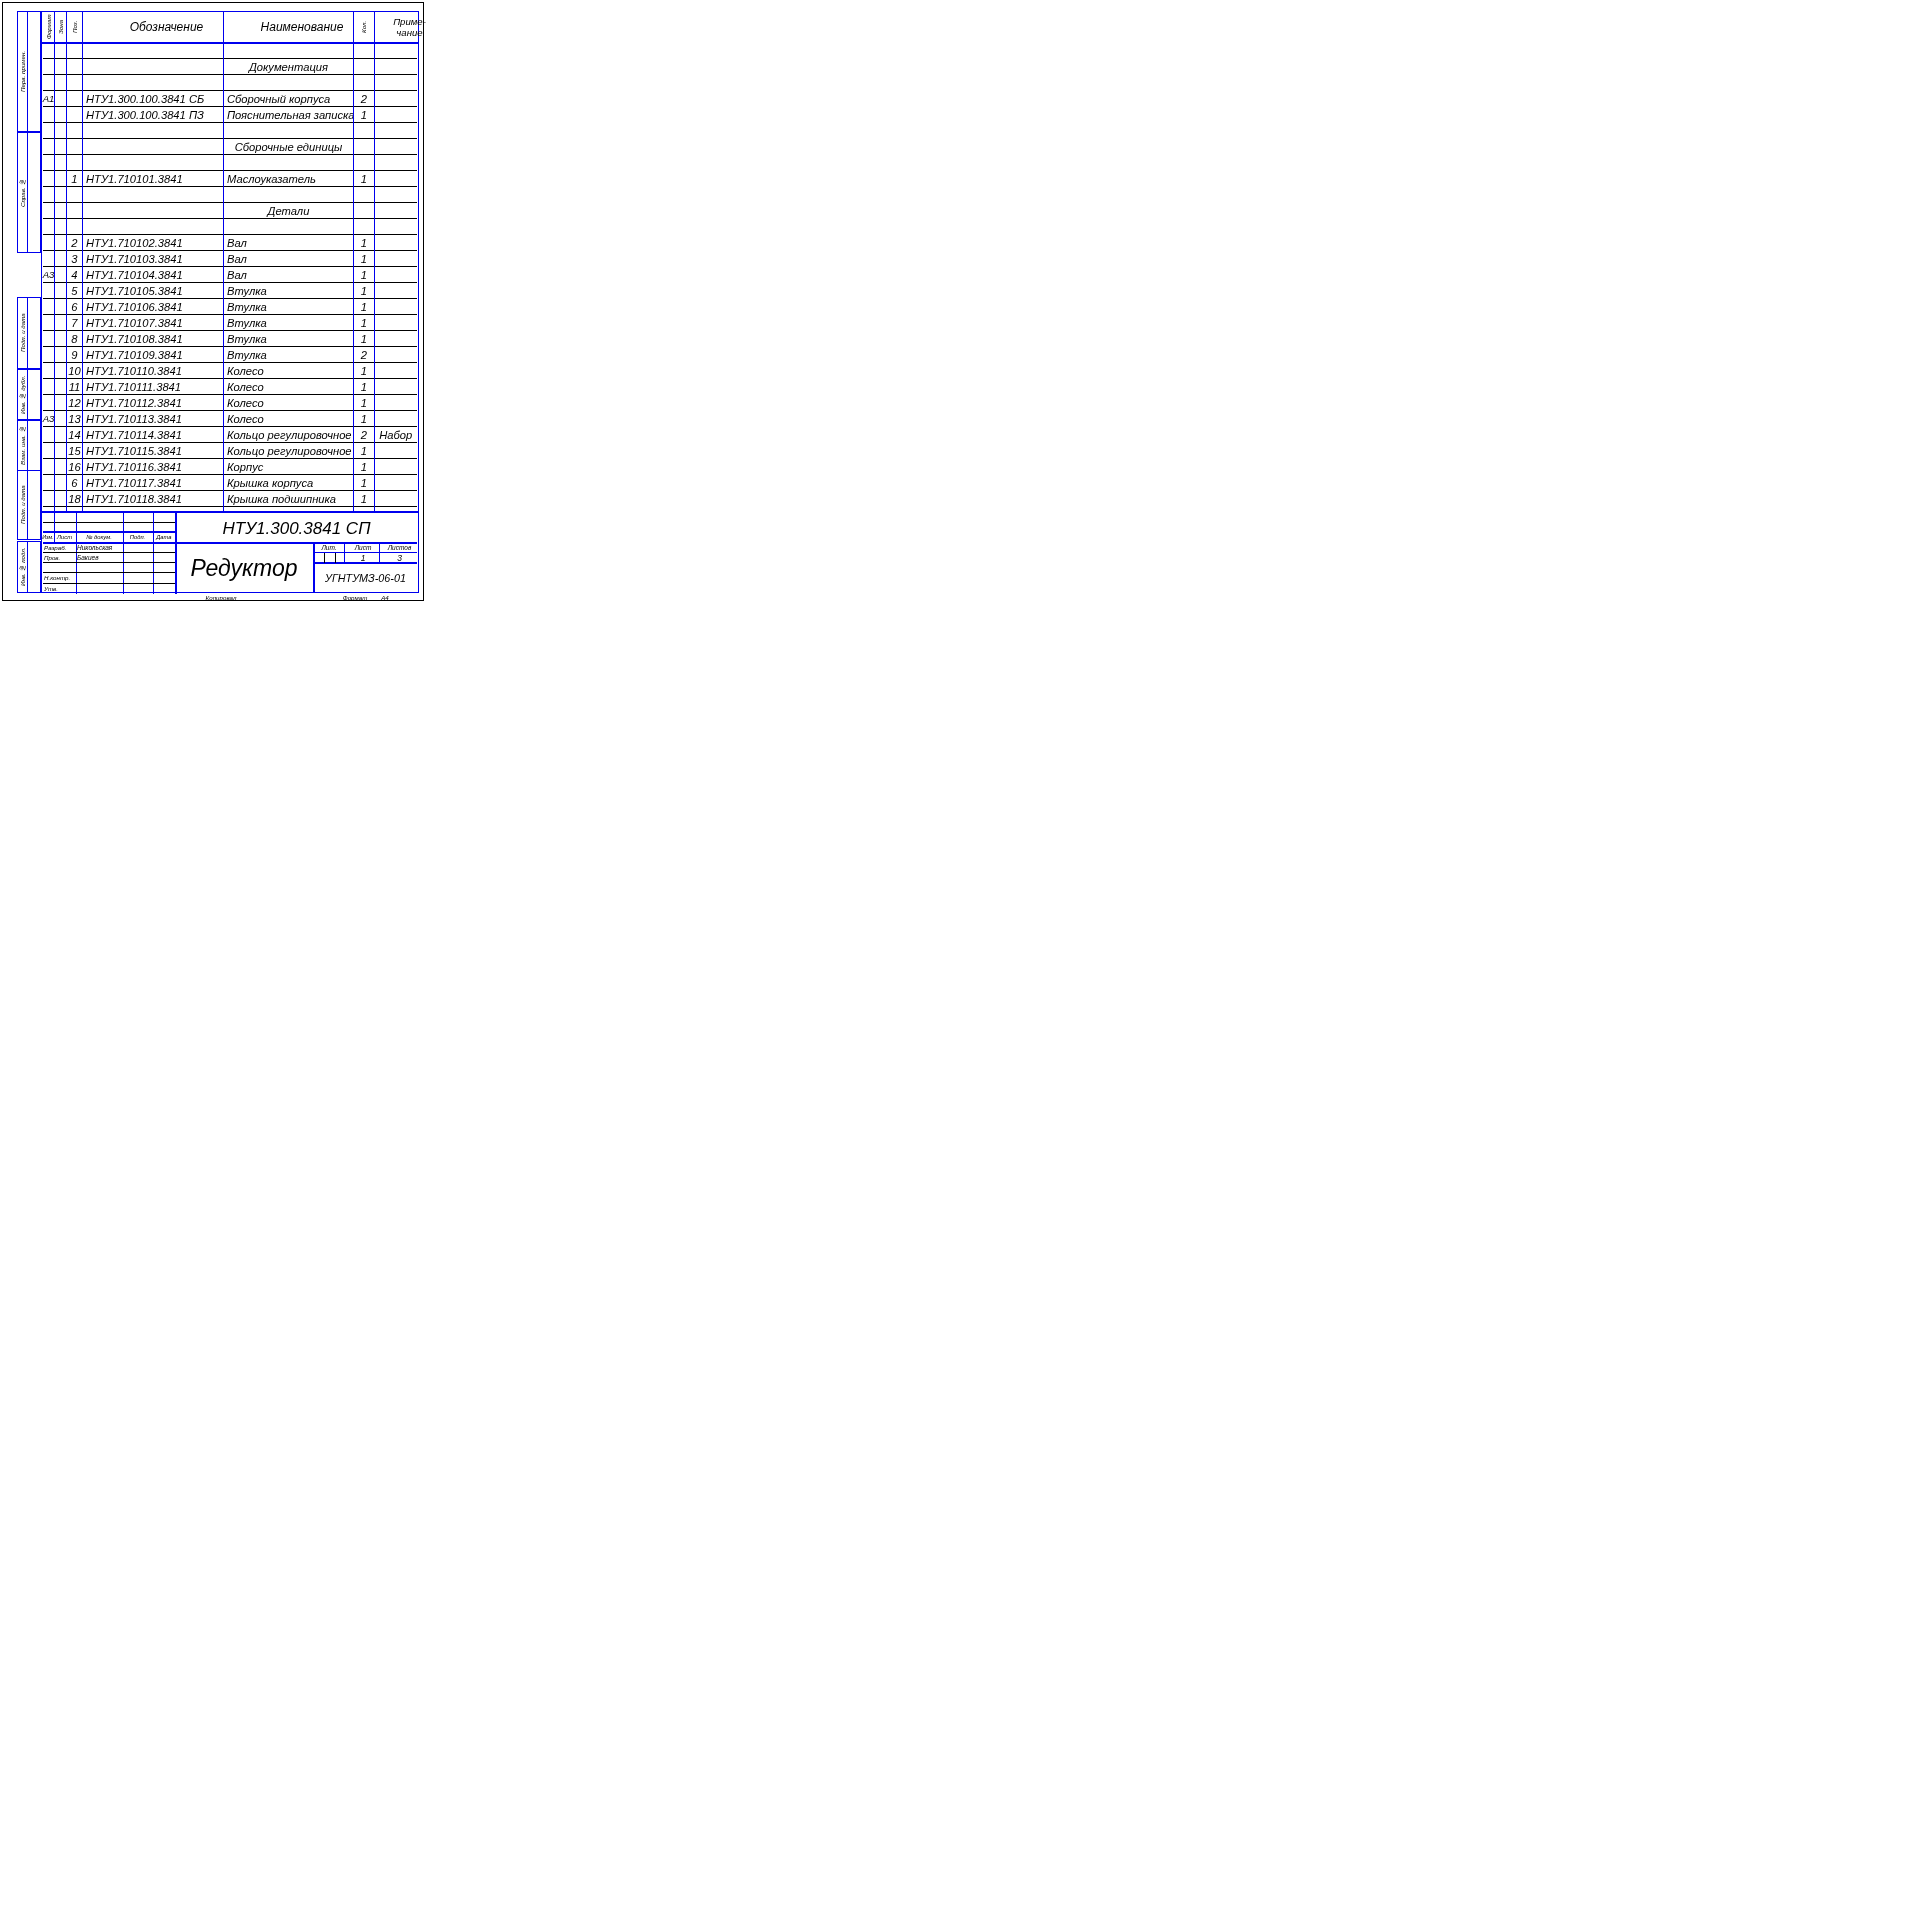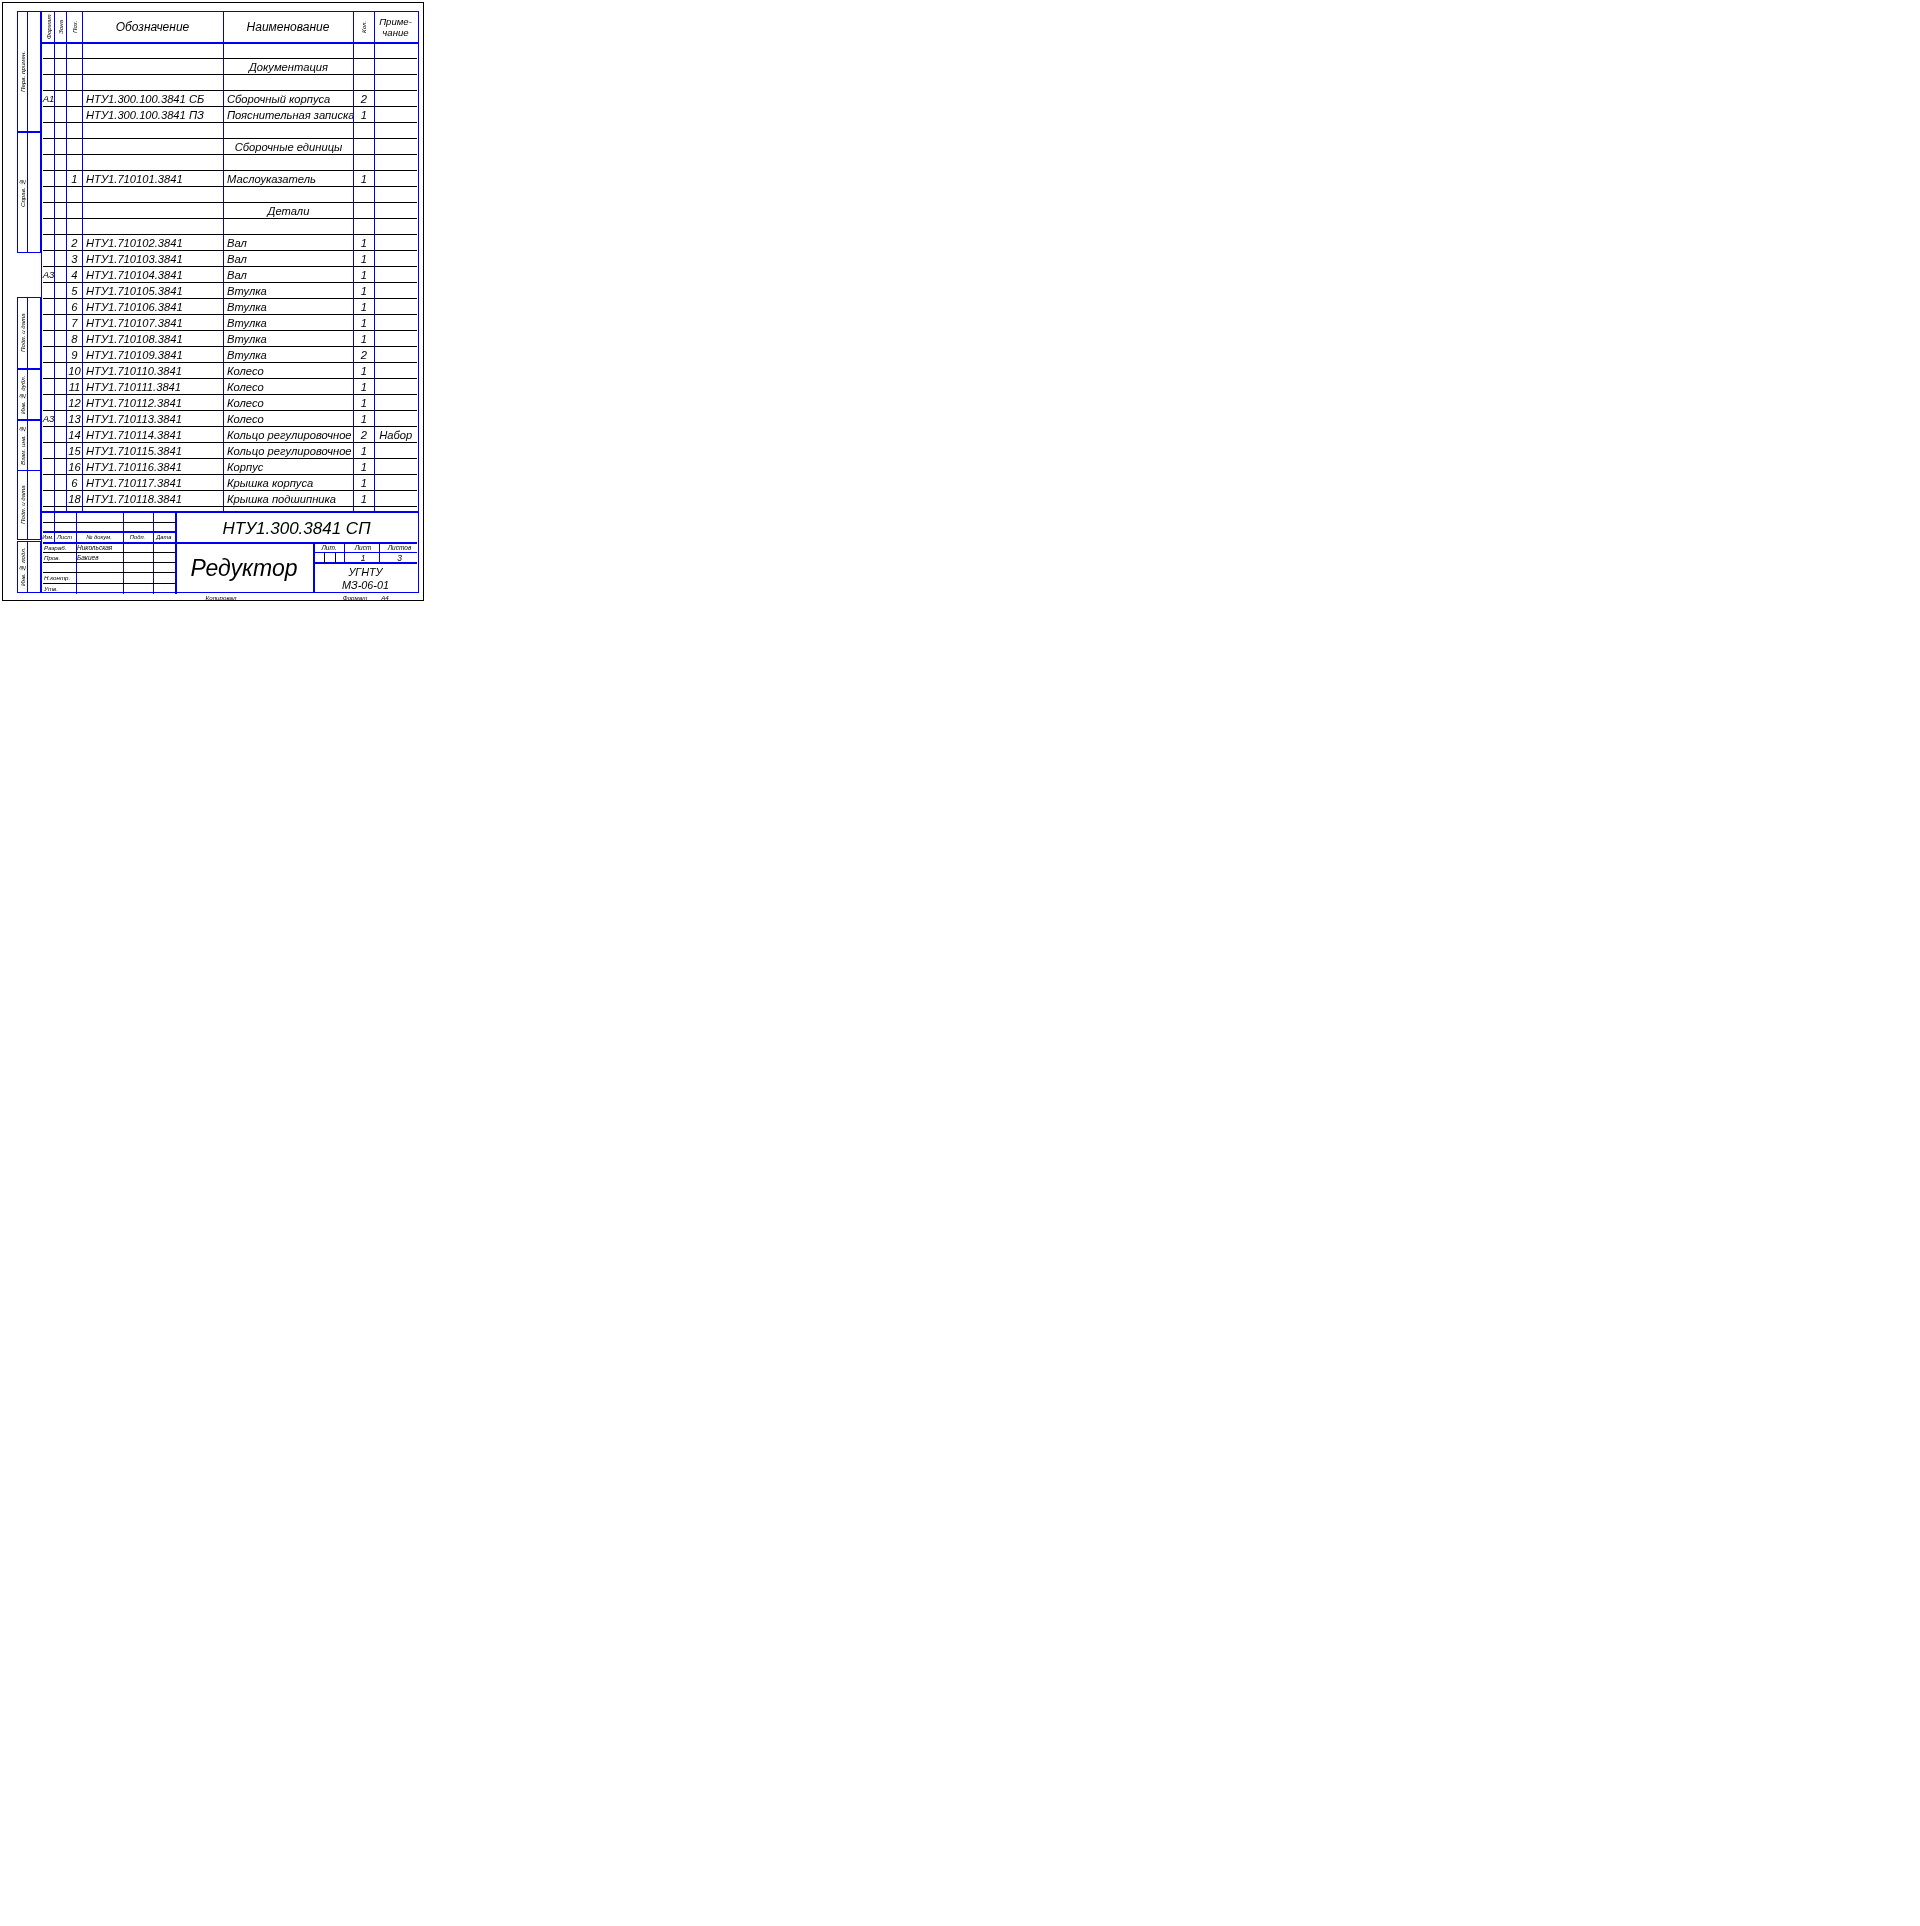--- a/index.html
+++ b/index.html
@@ -16,21 +16,21 @@
   .mbox .mdiv{position:absolute;left:9.2px;top:0;bottom:0;width:0.8px;background:#0000EE;}
   .vlabel{
     position:absolute;display:flex;align-items:center;justify-content:center;
     writing-mode:vertical-rl;transform:rotate(180deg);
     font-style:italic;white-space:nowrap;
   }
   .mbox .vlabel{left:0;top:0;width:9.2px;height:100%;font-size:6.2px;}
   
   .tframe{position:absolute;left:41px;top:10.8px;width:378px;height:582px;border:1.5px solid #0000EE;box-sizing:border-box;}
   
-  .hlabel{position:absolute;display:flex;align-items:center;justify-content:center;font-style:italic;white-space:nowrap;}
+  .hlabel{position:absolute;display:flex;align-items:center;justify-content:center;font-style:italic;white-space:nowrap;margin-left:14px;}
   .h-big{font-size:12px;}
   .h-note{font-size:9.6px;line-height:11.2px;text-align:center;flex-direction:column;}
   .vhead{position:absolute;display:flex;align-items:center;justify-content:center;
     writing-mode:vertical-rl;transform:rotate(180deg);font-style:italic;font-size:6.2px;white-space:nowrap;}
   
   #spec-rows{position:absolute;left:43px;top:43px;width:374px;z-index:1;}
   .spec-row{display:grid;grid-template-columns:11.2px 12.3px 16px 141px 130px 21px 1fr;
     height:16px;border-bottom:0.6px solid #000;box-sizing:border-box;}
   .cell{font-style:italic;font-size:11.2px;display:flex;align-items:center;white-space:nowrap;overflow:visible;}
   .c-format,.c-zona,.c-poz,.c-qty,.c-note{justify-content:center;}
@@ -410,21 +410,21 @@
   <div class="tb-text tb-left" style="left:77px;top:584px;width:45px;height:8.9px;font-size:6.5px;"></div>
 
   <div class="tb-text" style="left:176px;top:543px;width:136px;height:50px;font-size:23px;">Редуктор</div>
 
   <div class="tb-text" style="left:314px;top:543px;width:30px;height:8.9px;font-size:6.5px;">Лит.</div>
   <div class="tb-text" style="left:346px;top:543px;width:34px;height:8.9px;font-size:6.5px;">Лист</div>
   <div class="tb-text" style="left:381px;top:543px;width:37px;height:8.9px;font-size:6.5px;">Листов</div>
   <div class="tb-text" style="left:346px;top:553px;width:34px;height:9.6px;font-size:8.5px;">1</div>
   <div class="tb-text" style="left:381px;top:553px;width:37px;height:9.6px;font-size:8.5px;">3</div>
 
-  <div class="tb-text" style="left:314px;top:564px;width:103px;height:29px;flex-direction:column;font-size:10.8px;line-height:13px;">
+  <div class="tb-text" style="left:314px;top:564px;width:103px;height:29px;font-size:10.8px;line-height:13px;">
     <span>УГНТУ</span>
     <span>МЗ-06-01</span>
   </div>
 
   <div class="footer-text" style="left:221px;top:594px;">Копировал</div>
   <div class="footer-text" style="left:355px;top:594px;">Формат</div>
   <div class="footer-text" style="left:385px;top:594px;">А4</div>
 </div>
 
 

